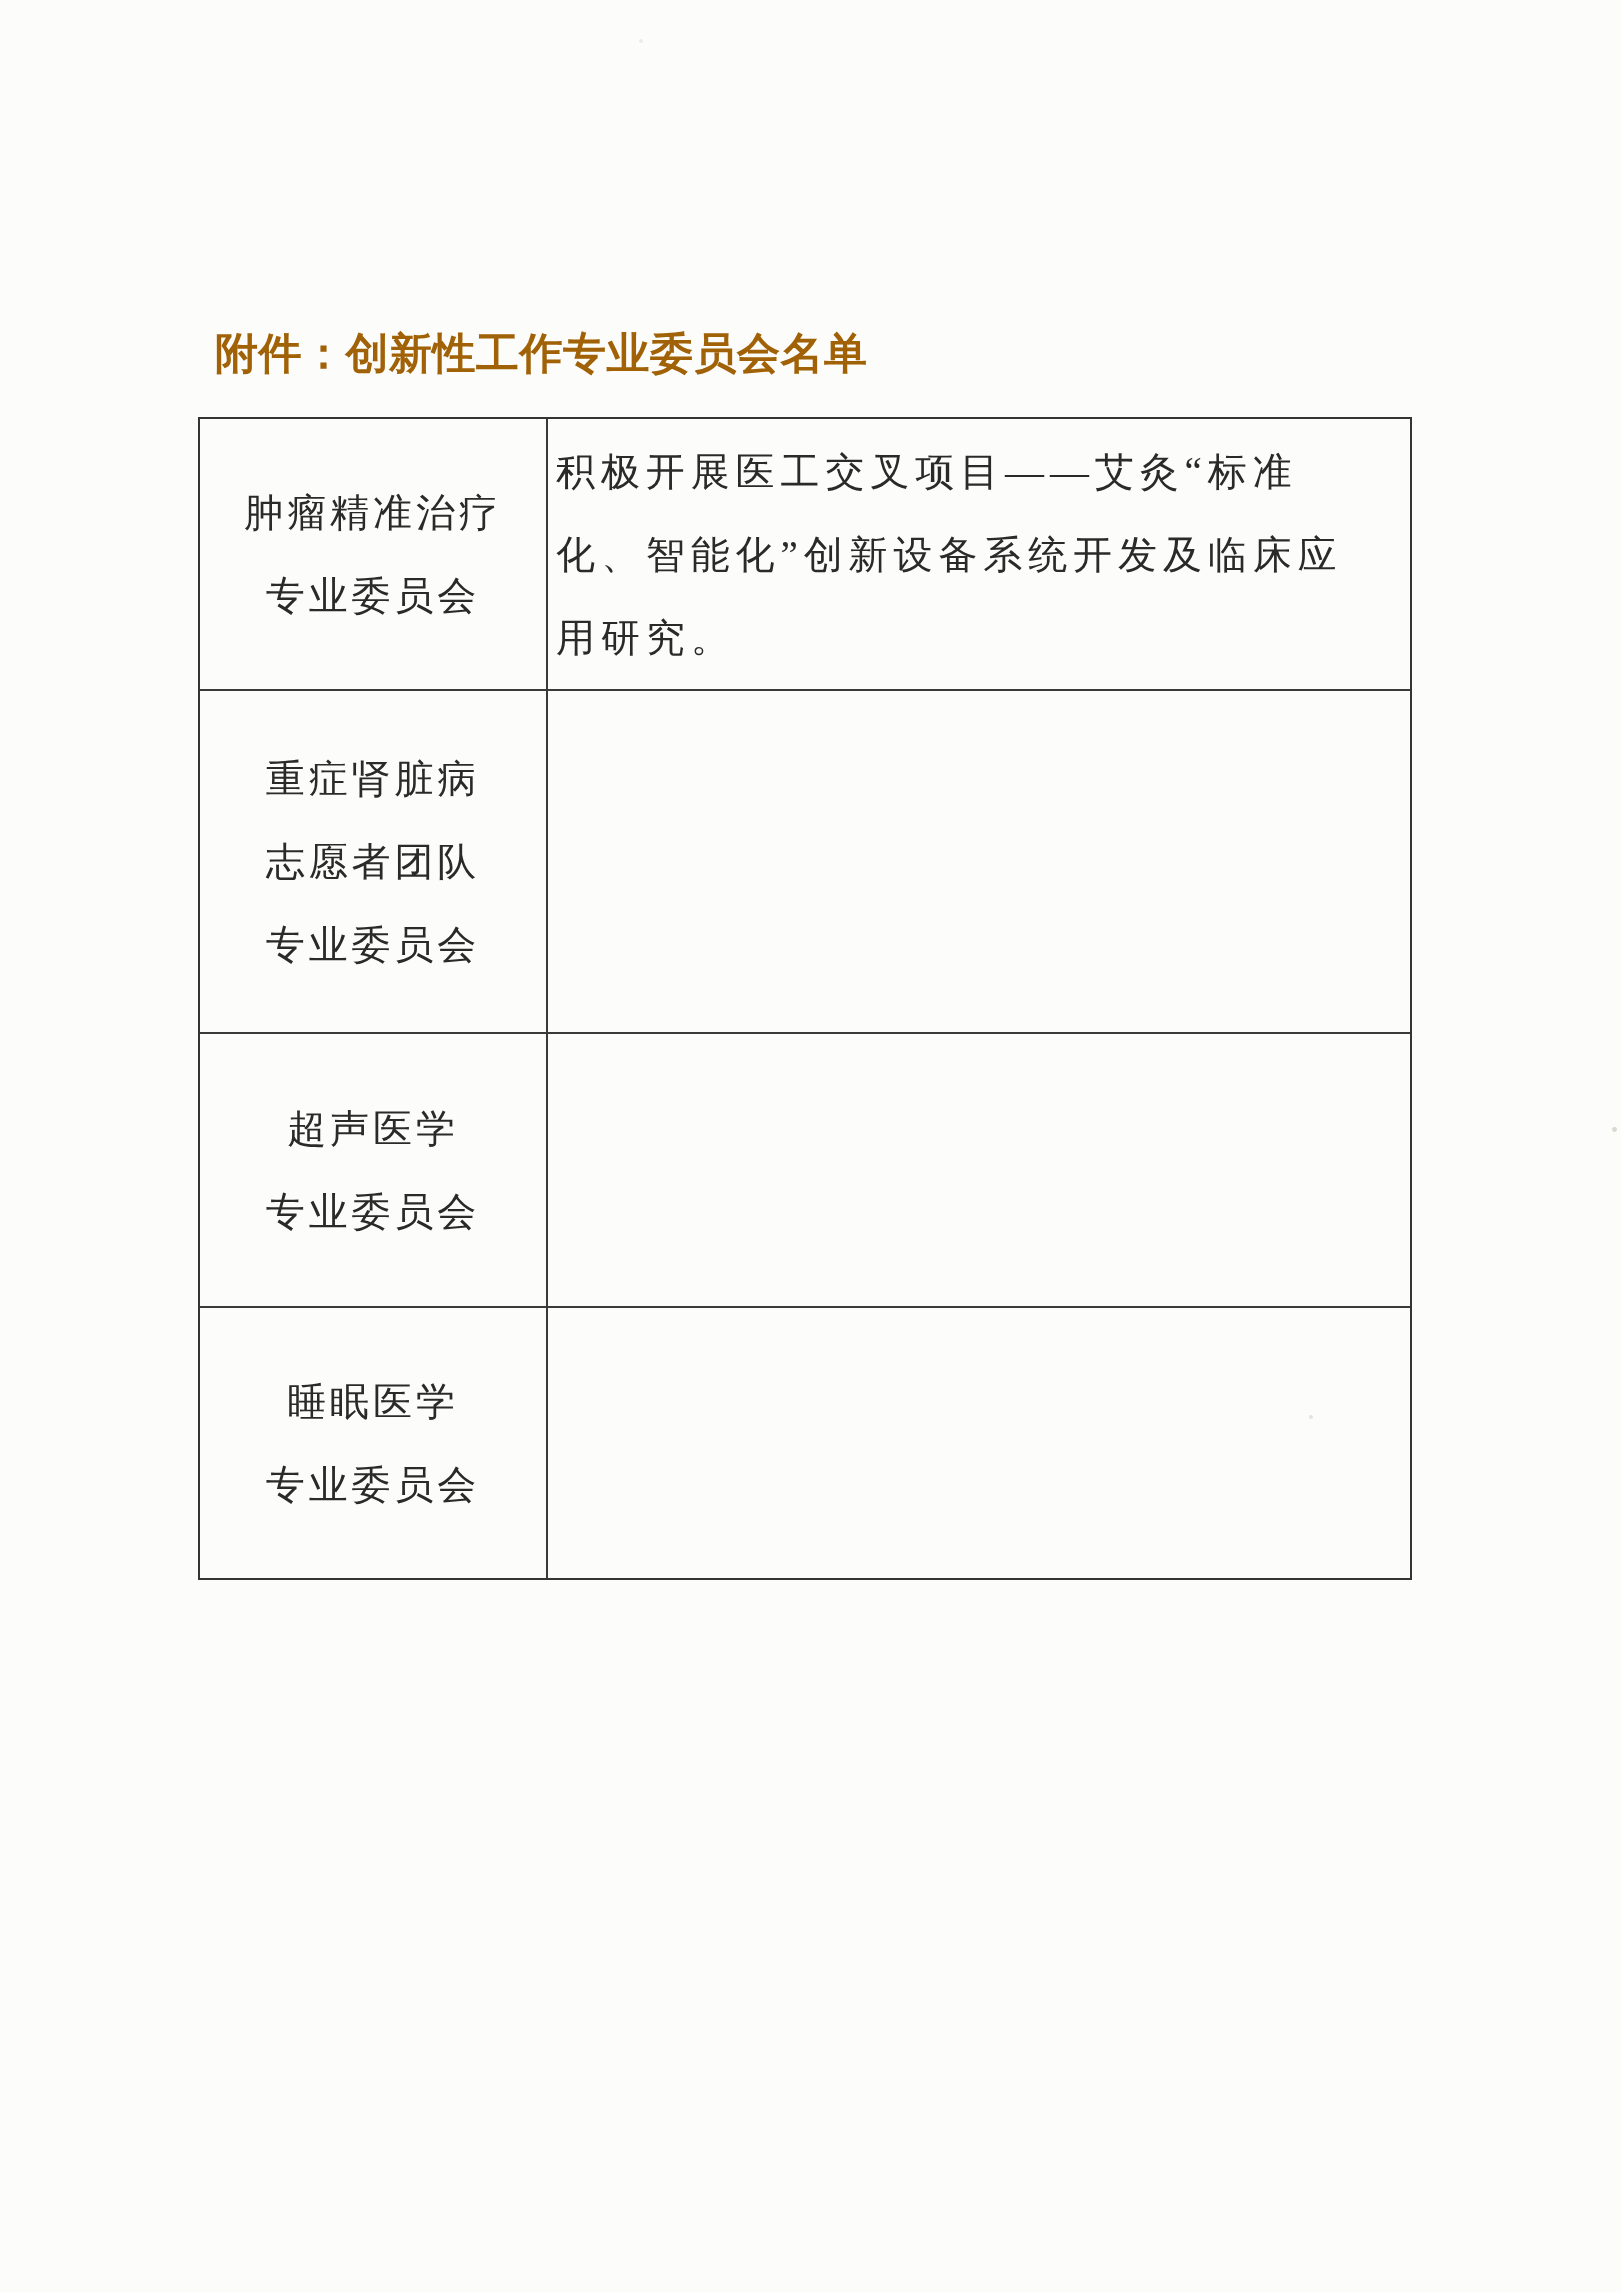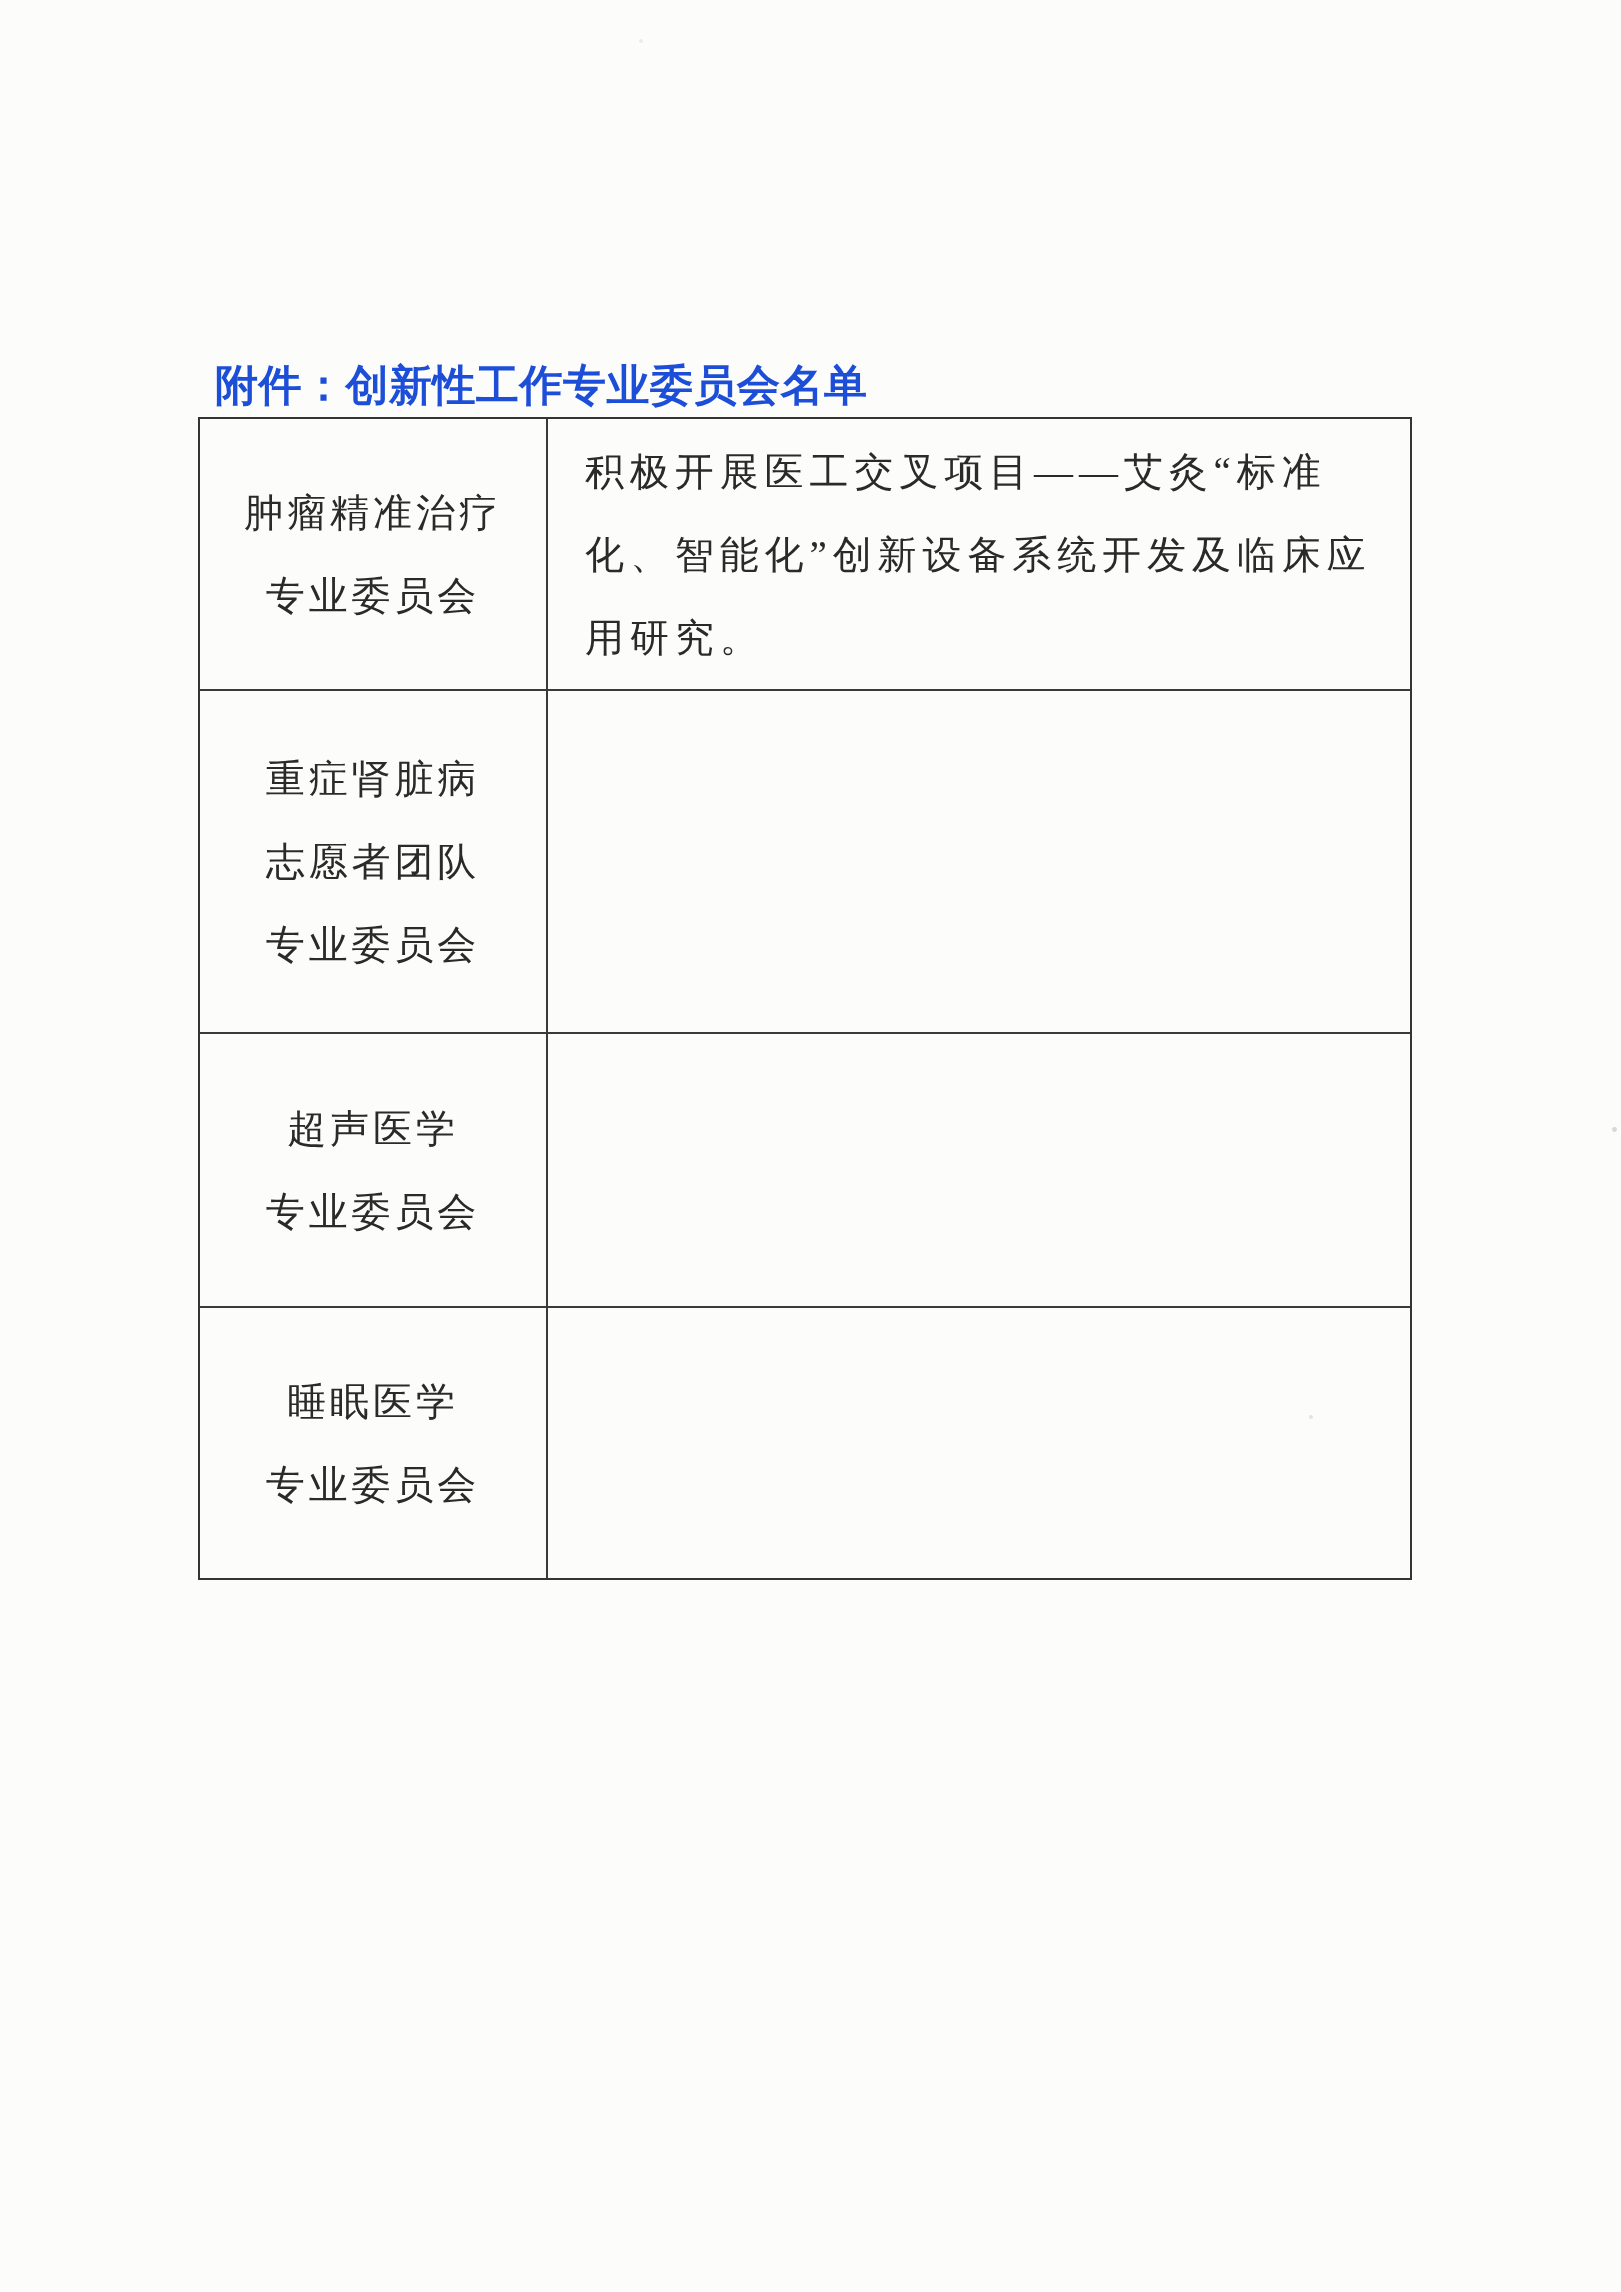--- a/index.html
+++ b/index.html
@@ -16,23 +16,22 @@
     background:#fcfcfa;
   }
   .doc-title{
     position:absolute;
     left:215px;top:330px;
     font-family:"Liberation Sans","DejaVu Sans",sans-serif;
     font-weight:700;
     font-size:43px;
     line-height:47px;
     letter-spacing:0.5px;
-    color:#1d4ed8;
+    color:#a16207;
     white-space:nowrap;
-    margin-top:32px;
   }
   .committee-table{
     position:absolute;
     left:198px;top:417px;
     width:1210px;
     border:2px solid #343434;
     box-sizing:content-box;
     background:transparent;
   }
   .t-row{
@@ -57,21 +56,21 @@
     font-size:39px;
     line-height:83px;
     letter-spacing:3.9px;
     color:#2a2a2a;
   }
   .cell-right{
     flex:1;
     box-sizing:border-box;
     display:flex;
     align-items:center;
-    padding-left:37px;
+    padding-left:8px;
     padding-right:9.8px;
   }
   .cell-right .txt{
     white-space:pre-line;
     text-align:left;
     font-size:39px;
     line-height:83px;
     letter-spacing:5.9px;
     color:#2a2a2a;
   }

